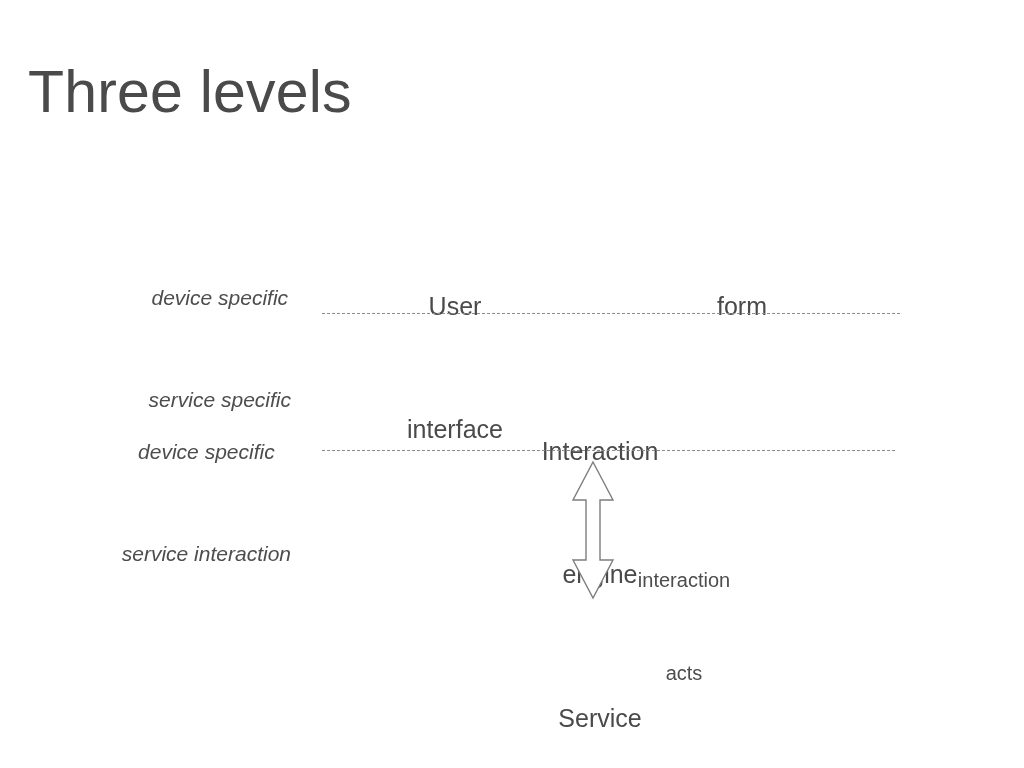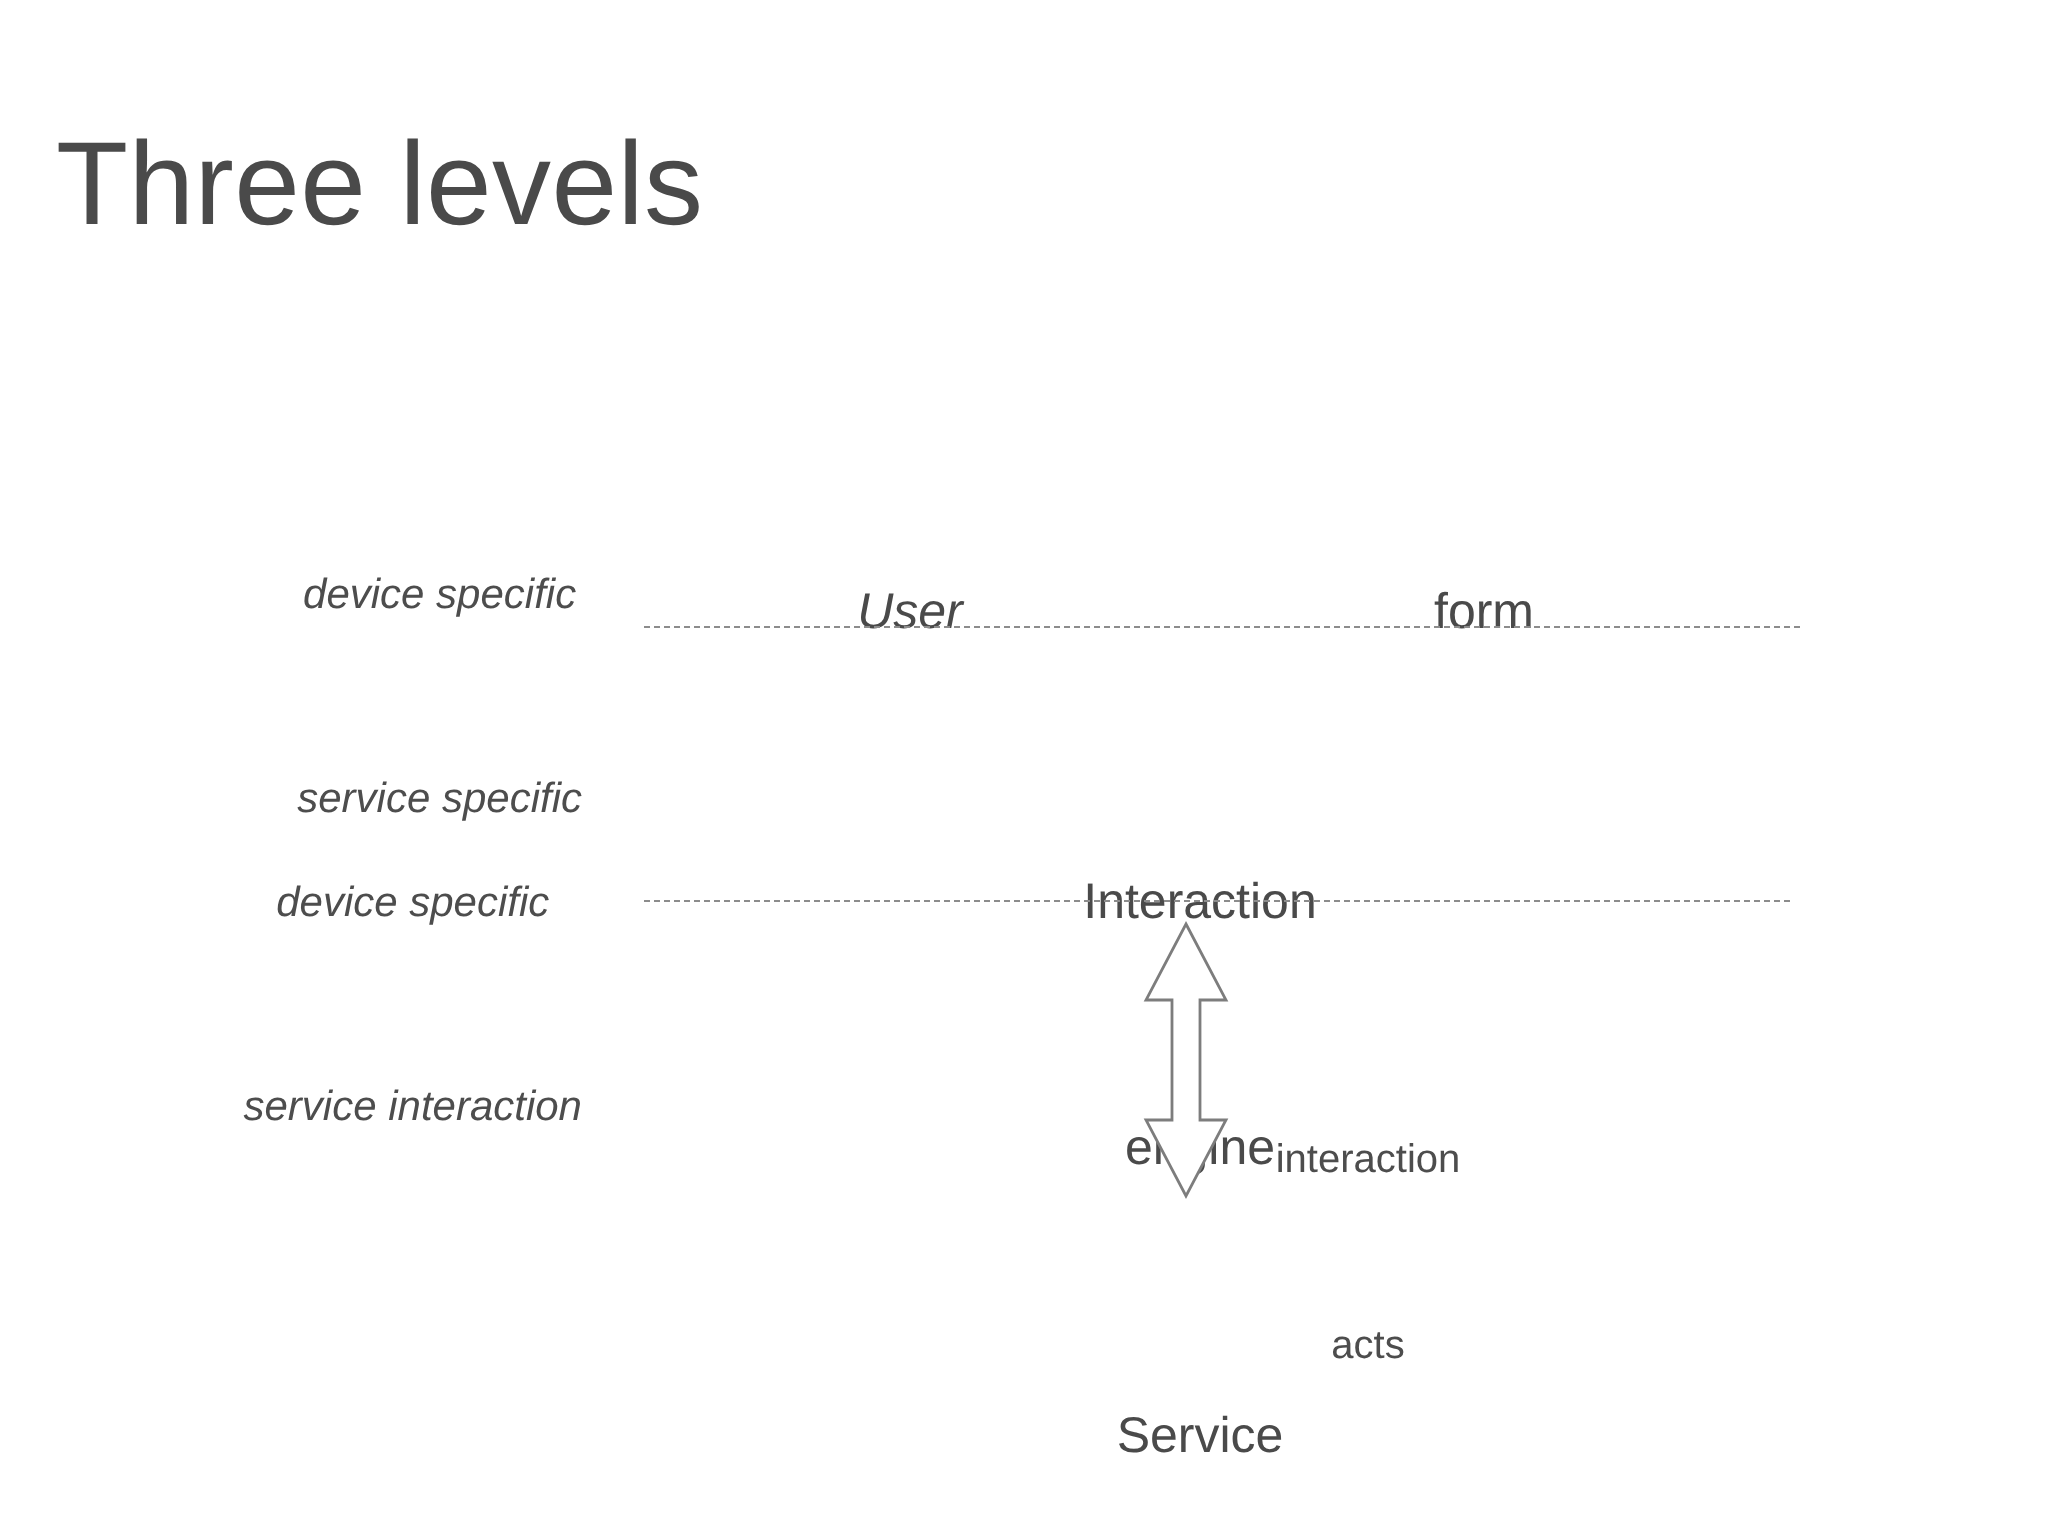--- a/index.html
+++ b/index.html
@@ -63,21 +63,20 @@
     color: #4a4a4a;
     line-height: 41px;
     white-space: pre;
   }
   .block-text .bt-line { display: block; }
 
   #block-ui {
     left: 355px;
     width: 200px;
     top: 204px;
-    font-style: italic;
   }
   #block-custom {
     left: 612px;
     width: 260px;
     top: 204px;
   }
   #block-engine {
     left: 470px;
     width: 260px;
     top: 349px;
@@ -157,20 +156,21 @@
   </div>
 
   <div class="level-label" id="label-middle">
     <span class="lbl-line">device specific</span>
     <span class="lbl-line">service interaction</span>
   </div>
 
 
   <div class="block-text" id="block-ui">
     <span class="bt-line">User</span>
+    <span class="bt-line">interface</span>
   </div>
 
   <div class="block-text" id="block-custom">
     <span class="bt-line">form</span>
   </div>
 
   <div class="divider" id="divider-top"></div>
 
   <div class="block-text" id="block-engine">
     <span class="bt-line">Interaction</span>

